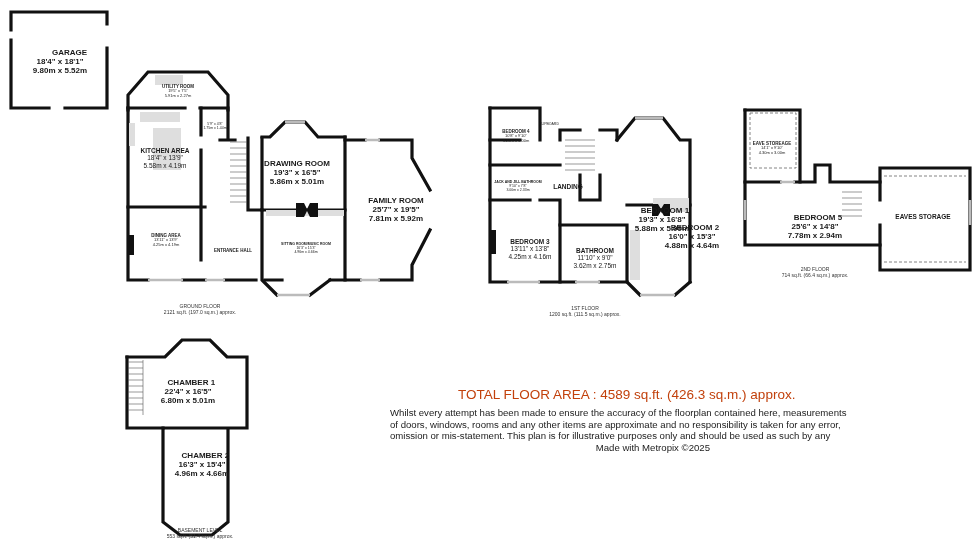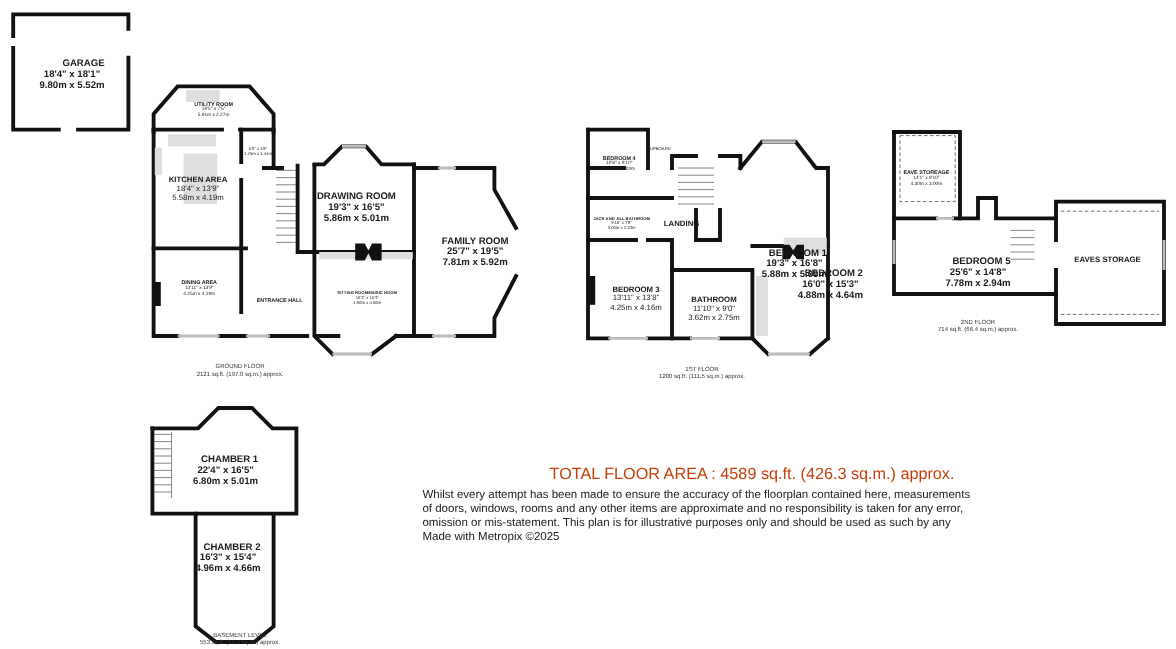--- a/index.html
+++ b/index.html
@@ -7,21 +7,21 @@
   svg.plan { position:absolute; left:0; top:0; }
   .lbl { position:absolute; text-align:center; line-height:1.15; color:#1a1a1a; white-space:nowrap; transform:translateX(-50%); }
   .lbl .n { font-weight:bold; display:block; }
   .lbl .d { display:block; }
   .big .n { font-size:8px;text-align:right; } .big .d { font-size:8px; font-weight:bold; }
   .mid .n { font-size:6.5px; } .mid .d { font-size:6.5px; }
   .sm .n { font-size:4.5px; } .sm .d { font-size:4px; }
   .xs .n { font-size:3.5px; font-weight:normal; }
   .floorcap { position:absolute; font-size:5px; text-align:center; color:#333; transform:translateX(-50%); line-height:1.2; white-space:nowrap; }
   .total { position:absolute; left:458px; top:387px; font-size:13.5px; color:#c2410c; white-space:nowrap; }
-  .disc { position:absolute; left:352px; top:407px; width:320px; font-size:9.6px; color:#222; text-align:left; line-height:1.22; }
+  .disc { position:absolute; left:390px; top:407px; width:320px; font-size:9.6px; color:#222; text-align:right; line-height:1.22; }
   .disc span { display:block; white-space:nowrap; }
 </style>
 </head>
 <body>
 
 <svg class="plan" width="980" height="541" viewBox="0 0 980 541">
   <g fill="none" stroke="#111" stroke-width="3.2" stroke-linecap="square">
 
     <g>
       <path d="M11 40 V108 H49 M65 108 H107 V48 M107 24 V12 H11 V30"></path>
@@ -204,21 +204,21 @@
 <div class="floorcap" style="left:815px;top:266px;">
   <span>2ND FLOOR</span><br>
   <span>714 sq.ft. (66.4 sq.m.) approx.</span>
 </div>
 
 <div class="lbl big" style="left:188px;top:378px;">
   <span class="n">CHAMBER 1</span>
   <span class="d">22'4"  x 16'5"</span>
   <span class="d">6.80m  x 5.01m</span>
 </div>
-<div class="lbl big" style="left:190px;top:451px;">
+<div class="lbl big" style="left:202px;top:451px;">
   <span class="n">CHAMBER 2</span>
   <span class="d">16'3"  x 15'4"</span>
   <span class="d">4.96m  x 4.66m</span>
 </div>
 <div class="floorcap" style="left:200px;top:527px;">
   <span>BASEMENT LEVEL</span><br>
   <span>553 sq.ft. (51.4 sq.m.) approx.</span>
 </div>
 
 <div class="total">TOTAL FLOOR AREA : 4589 sq.ft. (426.3 sq.m.) approx.</div>

